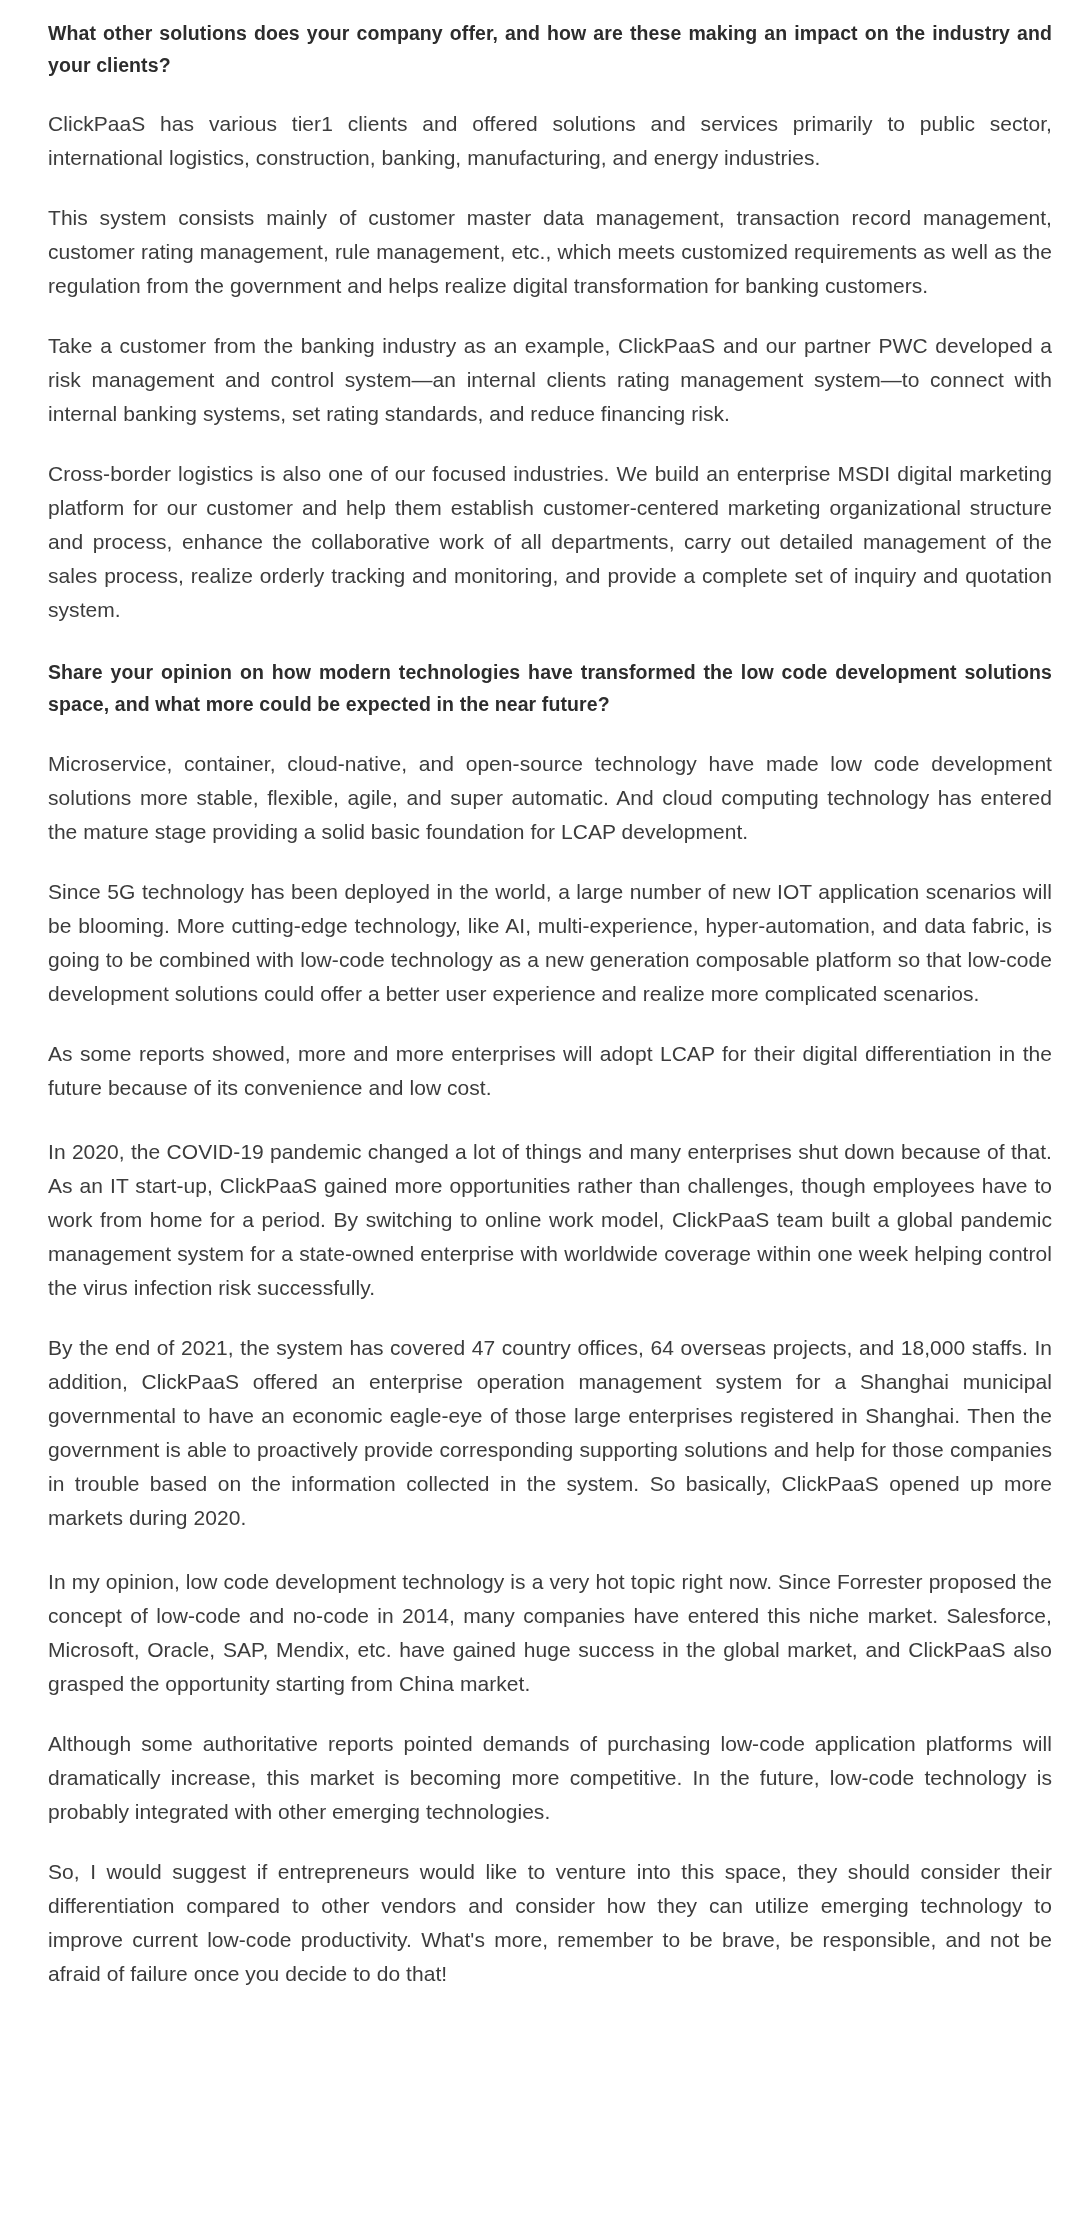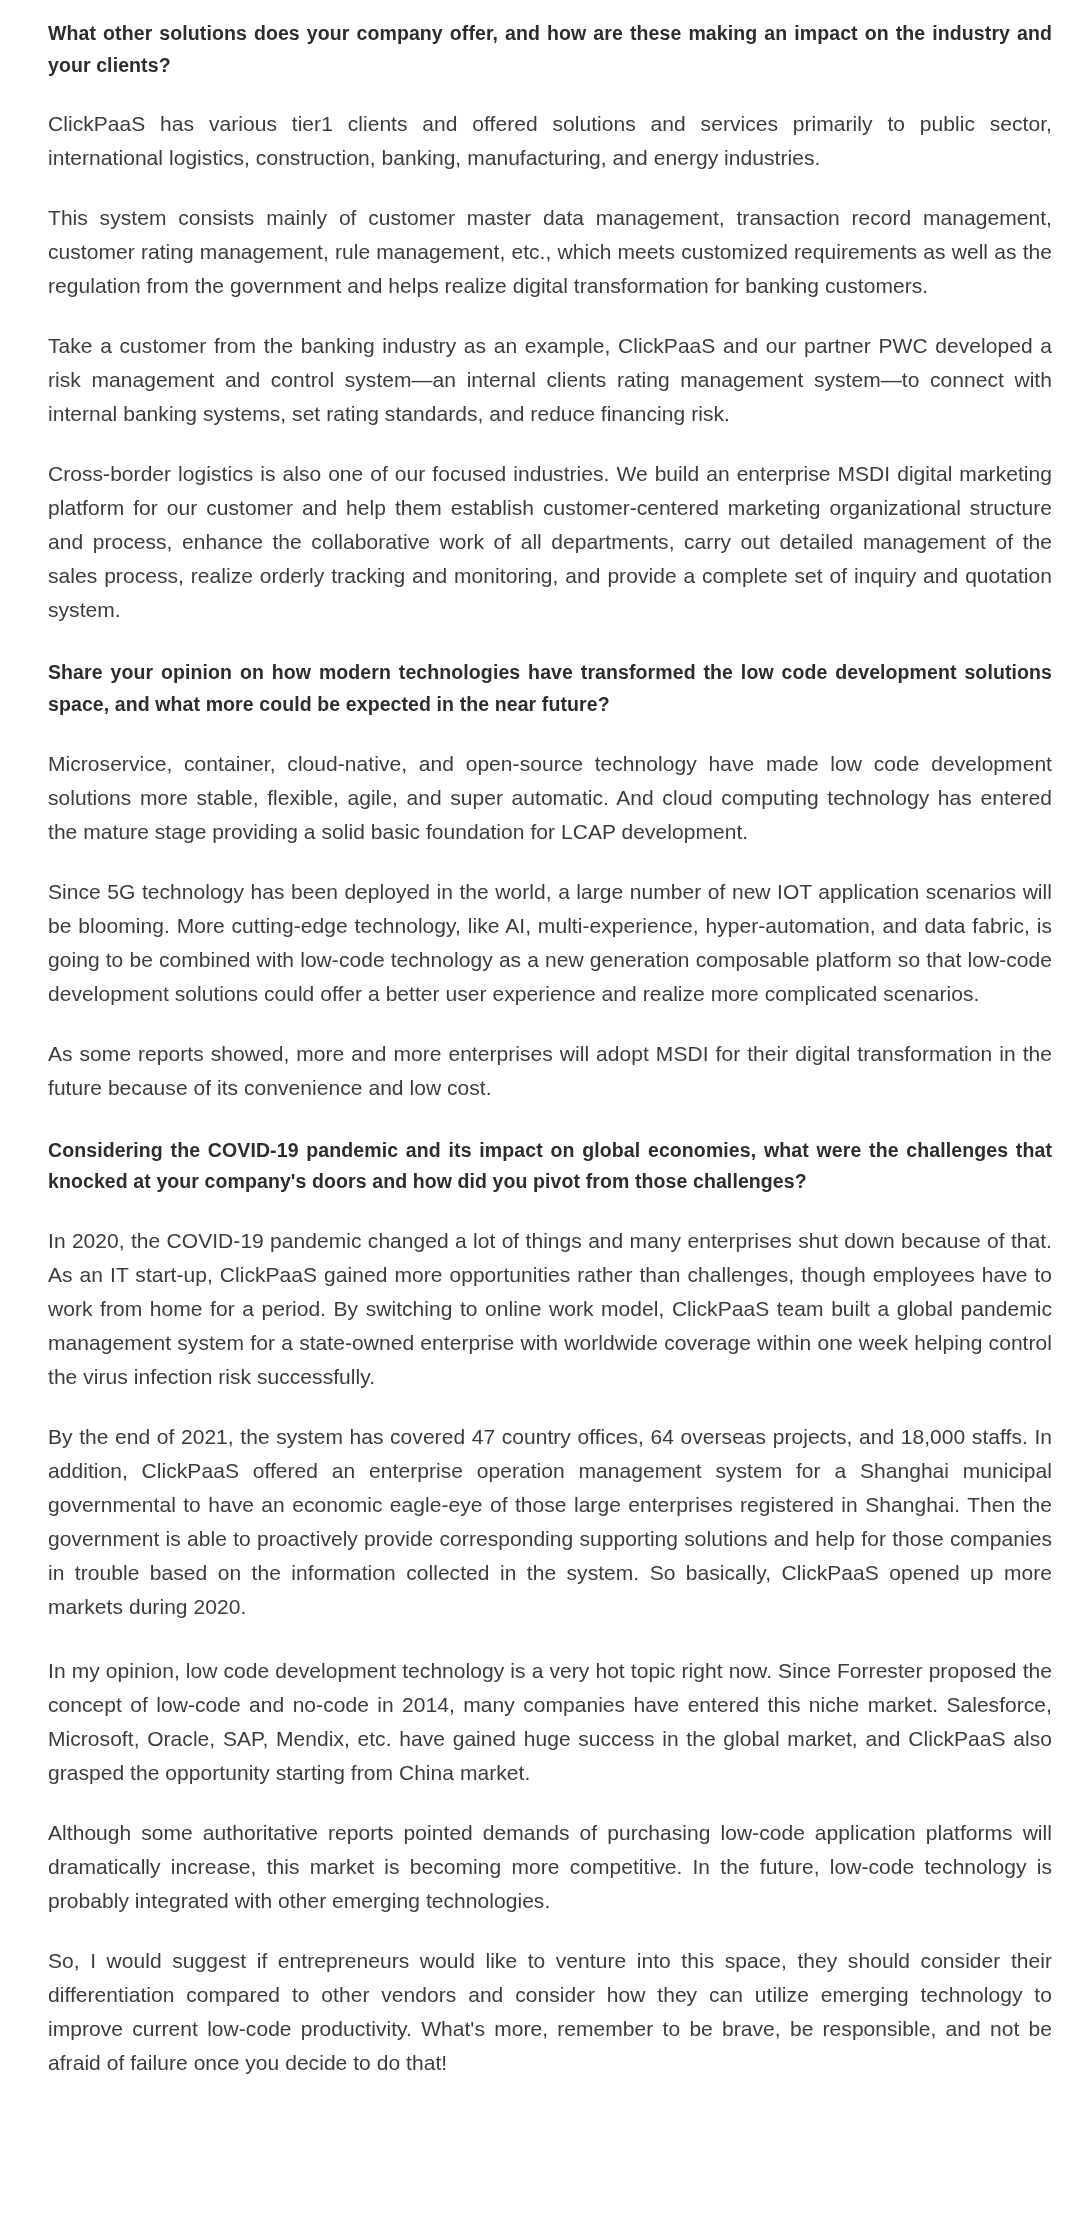--- a/index.html
+++ b/index.html
@@ -59,25 +59,24 @@
     <p class="p">ClickPaaS has various tier1 clients and offered solutions and services primarily to public sector, international logistics, construction, banking, manufacturing, and energy industries.</p>
     <p class="p">This system consists mainly of customer master data management, transaction record management, customer rating management, rule management, etc., which meets customized requirements as well as the regulation from the government and helps realize digital transformation for banking customers.</p>
     <p class="p">Take a customer from the banking industry as an example, ClickPaaS and our partner PWC developed a risk management and control system—an internal clients rating management system—to connect with internal banking systems, set rating standards, and reduce financing risk.</p>
     <p class="p last-in-group">Cross-border logistics is also one of our focused industries. We build an enterprise MSDI digital marketing platform for our customer and help them establish customer-centered marketing organizational structure and process, enhance the collaborative work of all departments, carry out detailed management of the sales process, realize orderly tracking and monitoring, and provide a complete set of inquiry and quotation system.</p>
   </section>
 
   <section class="block">
     <p class="q">Share your opinion on how modern technologies have transformed the low code development solutions space, and what more could be expected in the near future?</p>
     <p class="p">Microservice, container, cloud-native, and open-source technology have made low code development solutions more stable, flexible, agile, and super automatic. And cloud computing technology has entered the mature stage providing a solid basic foundation for LCAP development.</p>
     <p class="p">Since 5G technology has been deployed in the world, a large number of new IOT application scenarios will be blooming. More cutting-edge technology, like AI, multi-experience, hyper-automation, and data fabric, is going to be combined with low-code technology as a new generation composable platform so that low-code development solutions could offer a better user experience and realize more complicated scenarios.</p>
-    <p class="p last-in-group">As some reports showed, more and more enterprises will adopt MSDI for their digital transformation in the future because of its convenience and low cost.</p>
+    <p class="p last-in-group">As some reports showed, more and more enterprises will adopt LCAP for their digital differentiation in the future because of its convenience and low cost.</p>
   </section>
 
   <section class="block">
-    <p class="q">Considering the COVID-19 pandemic and its impact on global economies, what were the challenges that knocked at your company's doors and how did you pivot from those challenges?</p>
     <p class="p">In 2020, the COVID-19 pandemic changed a lot of things and many enterprises shut down because of that. As an IT start-up, ClickPaaS gained more opportunities rather than challenges, though employees have to work from home for a period. By switching to online work model, ClickPaaS team built a global pandemic management system for a state-owned enterprise with worldwide coverage within one week helping control the virus infection risk successfully.</p>
     <p class="p last-in-group">By the end of 2021, the system has covered 47 country offices, 64 overseas projects, and 18,000 staffs. In addition, ClickPaaS offered an enterprise operation management system for a Shanghai municipal governmental to have an economic eagle-eye of those large enterprises registered in Shanghai. Then the government is able to proactively provide corresponding supporting solutions and help for those companies in trouble based on the information collected in the system. So basically, ClickPaaS opened up more markets during 2020.</p>
   </section>
 
   <section class="block">
     <p class="p">In my opinion, low code development technology is a very hot topic right now. Since Forrester proposed the concept of low-code and no-code in 2014, many companies have entered this niche market. Salesforce, Microsoft, Oracle, SAP, Mendix, etc. have gained huge success in the global market, and ClickPaaS also grasped the opportunity starting from China market.</p>
     <p class="p">Although some authoritative reports pointed demands of purchasing low-code application platforms will dramatically increase, this market is becoming more competitive. In the future, low-code technology is probably integrated with other emerging technologies.</p>
     <p class="p">So, I would suggest if entrepreneurs would like to venture into this space, they should consider their differentiation compared to other vendors and consider how they can utilize emerging technology to improve current low-code productivity. What's more, remember to be brave, be responsible, and not be afraid of failure once you decide to do that!</p>
   </section>
 

